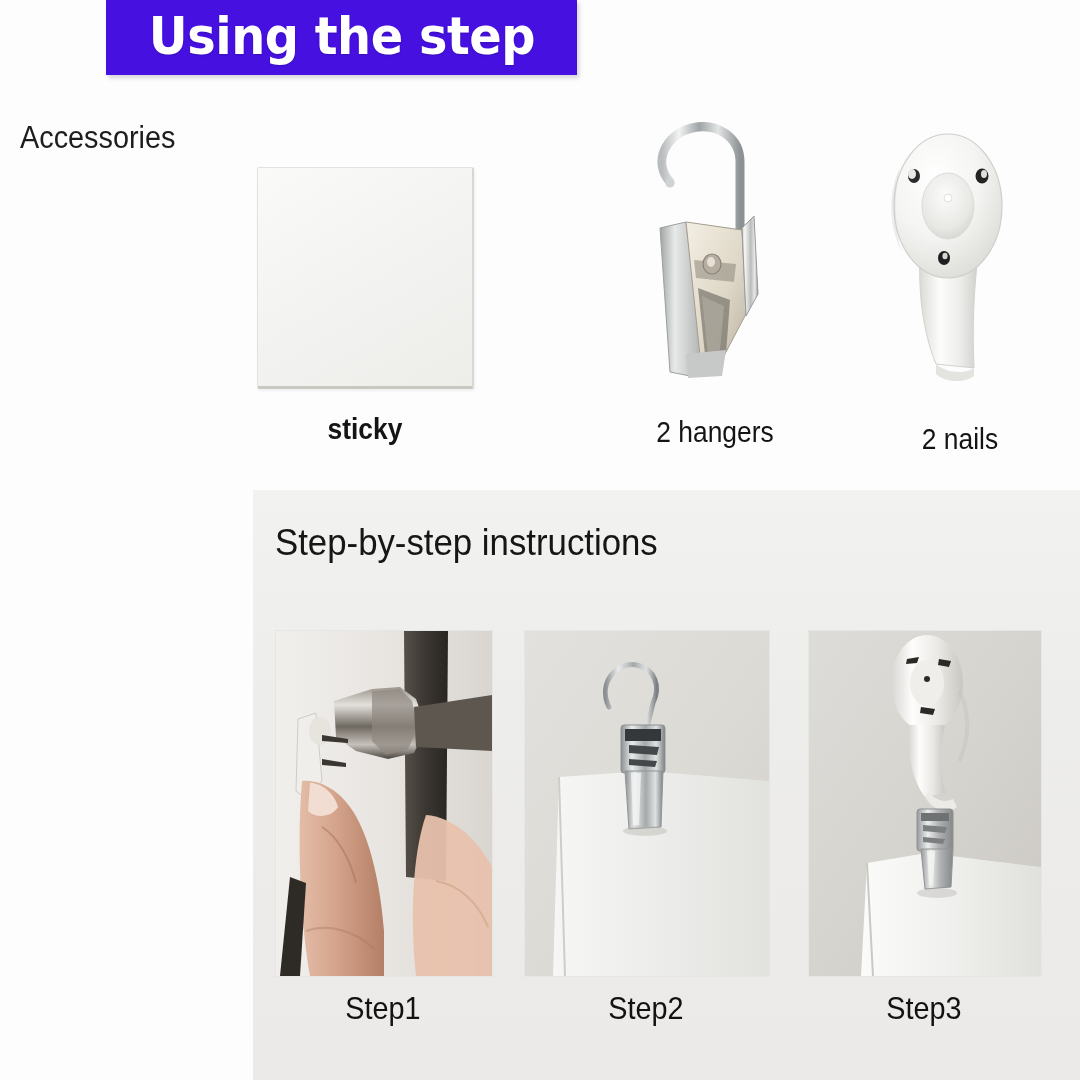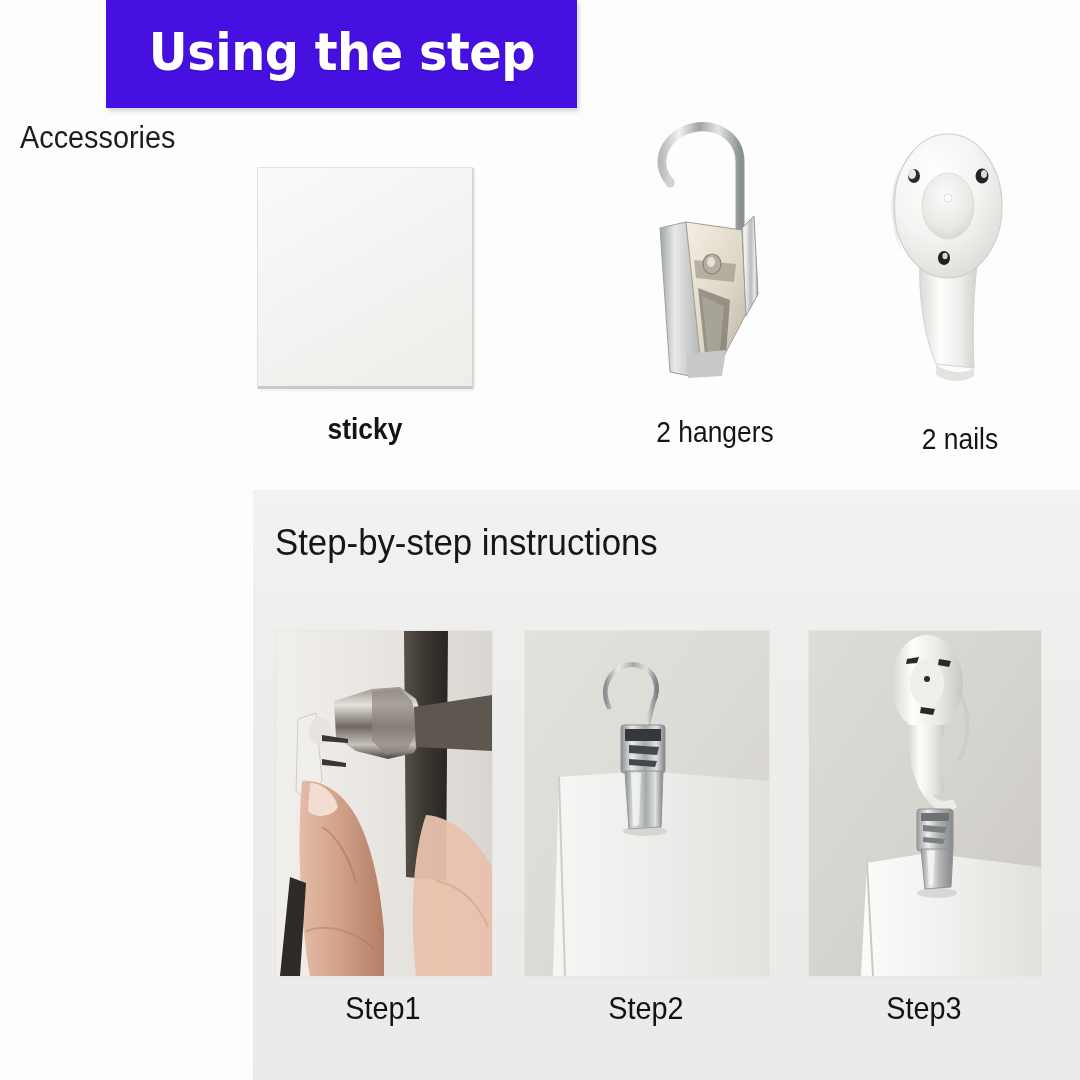--- a/index.html
+++ b/index.html
@@ -15,21 +15,21 @@
     font-family: "Liberation Sans", sans-serif;
     background: #fdfdfd;
   }
 
   
   #title-banner {
     position: absolute;
     left: 106px;
     top: 0px;
     width: 471px;
-    height: 108px;
+    height: 75px;
     background: #4510e0;
     box-shadow: 2px 3px 4px rgba(120,120,140,0.30);
     display: flex;
     align-items: center;
     justify-content: center;
   }
   #title-text {
     color: #ffffff;
     font-size: 52px;
     font-weight: bold;

